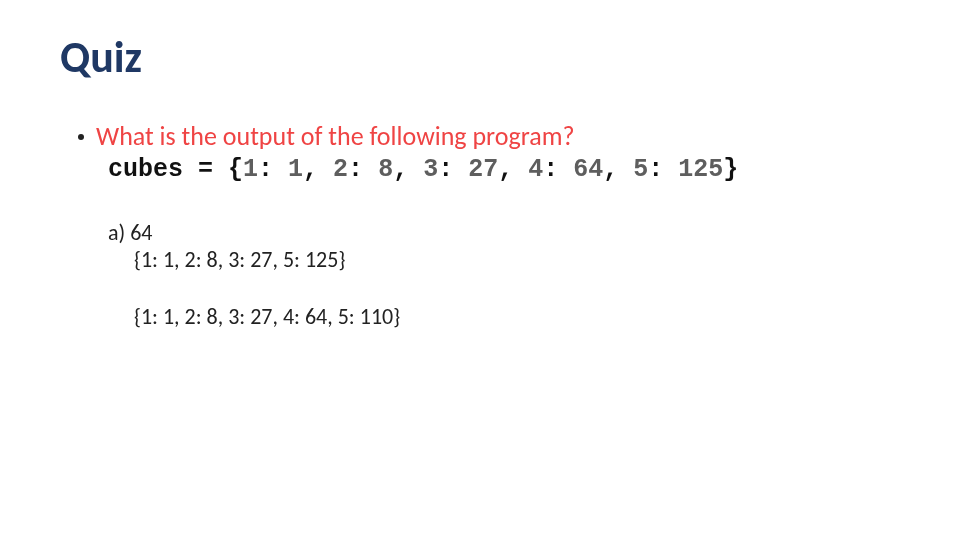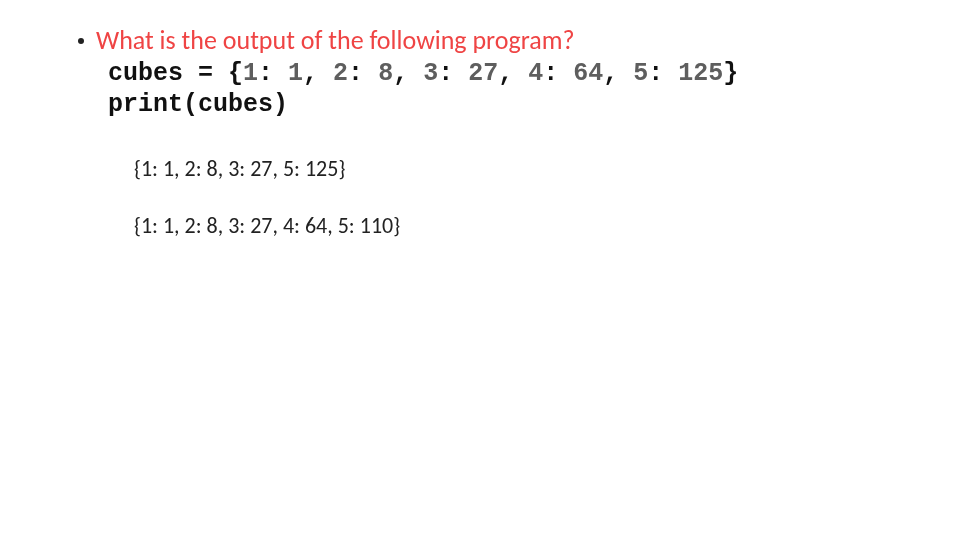--- a/index.html
+++ b/index.html
@@ -61,35 +61,36 @@
   }
   .answer-line2 {
     margin-left: 26px;
   }
 </style>
 </head>
 <body>
 
 <div class="slide">
 
+  <div class="title">Quiz</div>
 
   <div class="bullet-row">
     <div class="bullet-dot"></div>
     <div>What is the output of the following program?</div>
   </div>
 
   <div class="code-block">
     <div>
       <span class="code-black">cubes = {</span><span class="code-num">1</span><span class="code-black">: </span><span class="code-num">1</span><span class="code-black">, </span><span class="code-num">2</span><span class="code-black">: </span><span class="code-num">8</span><span class="code-black">, </span><span class="code-num">3</span><span class="code-black">: </span><span class="code-num">27</span><span class="code-black">, </span><span class="code-num">4</span><span class="code-black">: </span><span class="code-num">64</span><span class="code-black">, </span><span class="code-num">5</span><span class="code-black">: </span><span class="code-num">125</span><span class="code-black">}</span>
     </div>
-    <div class="code-black">print(cubes)</div>
   </div>
 
   <div class="answers">
     <div class="answer-block">
+      <div>a) 64</div>
       <div class="answer-line2">{1: 1, 2: 8, 3: 27, 5: 125}</div>
     </div>
     <div class="answer-block">
       <div class="answer-line2">{1: 1, 2: 8, 3: 27, 4: 64, 5: 110}</div>
     </div>
   </div>
 
 </div>
 
 </body></html>

